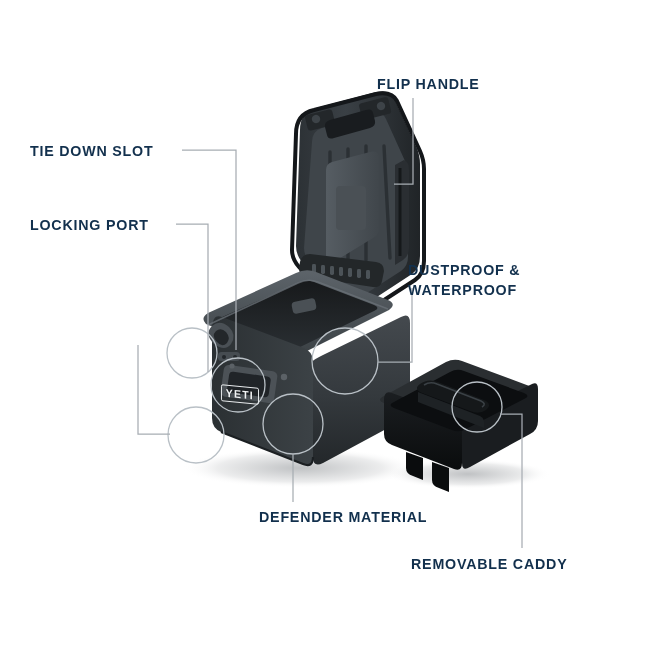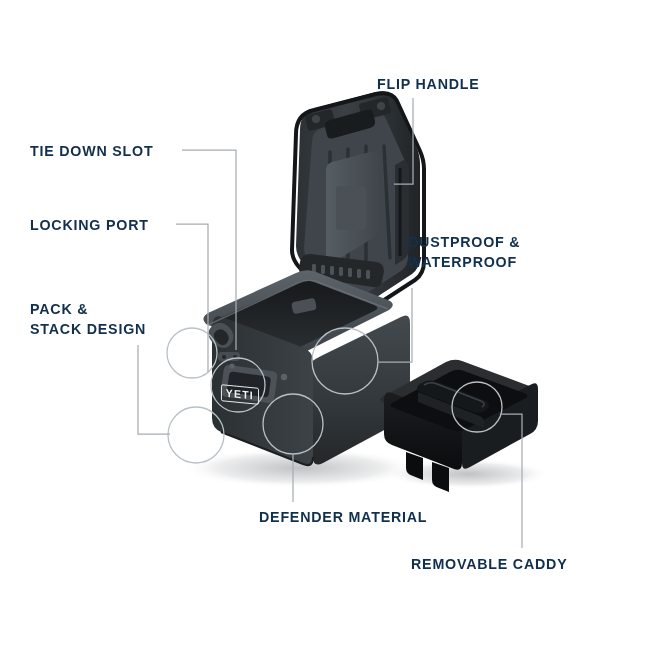--- a/index.html
+++ b/index.html
@@ -172,28 +172,24 @@
     <path class="lead" d="M293 454 L293 502"></path>
     <path class="lead" d="M500 414 L522 414 L522 548"></path>
   </svg>
 
   <div class="yeti-badge" style="left:220px;top:386px;">YETI</div>
 
   <div class="label" style="left:30px;top:141px;">TIE DOWN SLOT</div>
 
   <div class="label" style="left:30px;top:215px;">LOCKING PORT</div>
 
-  <div style="position:absolute;left:30px;top:299px;">
-    <div class="label" style="position:relative;left:0;top:0;">PACK &amp;</div>
-    <div class="label" style="position:relative;left:0;top:0;">STACK DESIGN</div>
-  </div>
 
   <div class="label" style="left:377px;top:74px;">FLIP HANDLE</div>
 
-  <div style="position:absolute;left:408px;top:232px;">
+  <div style="position:absolute;left:408px;top:260px;">
     <div class="label" style="position:relative;left:0;top:0;">DUSTPROOF &amp;</div>
     <div class="label" style="position:relative;left:0;top:0;">WATERPROOF</div>
   </div>
 
   <div class="label" style="left:259px;top:507px;">DEFENDER MATERIAL</div>
 
   <div class="label" style="left:411px;top:554px;">REMOVABLE CADDY</div>
 
 </div>
 

